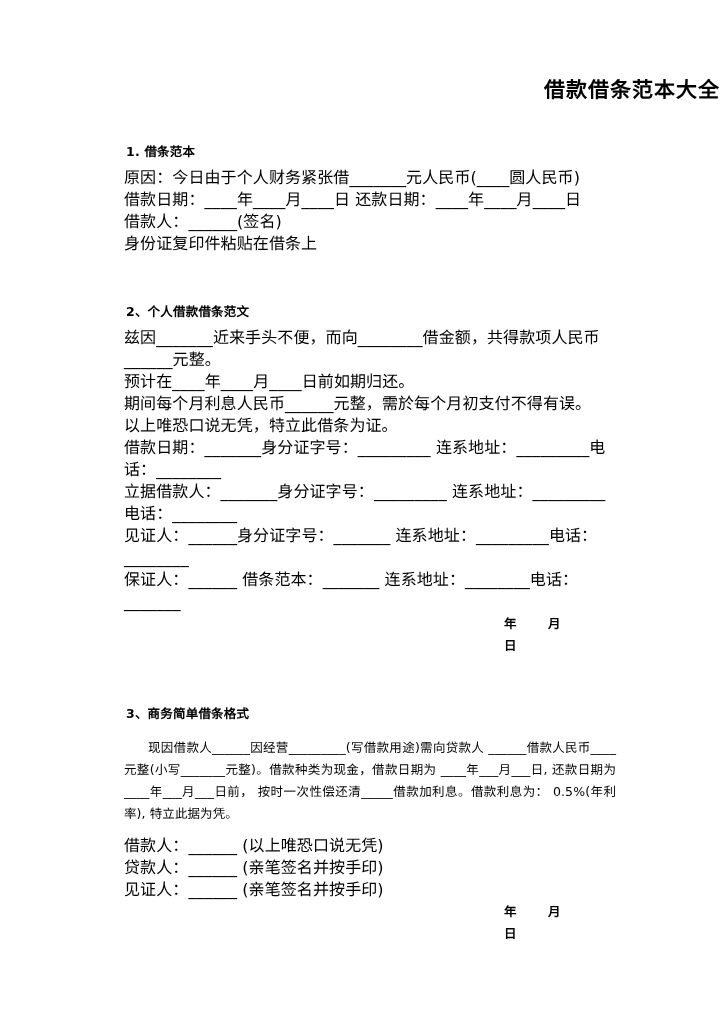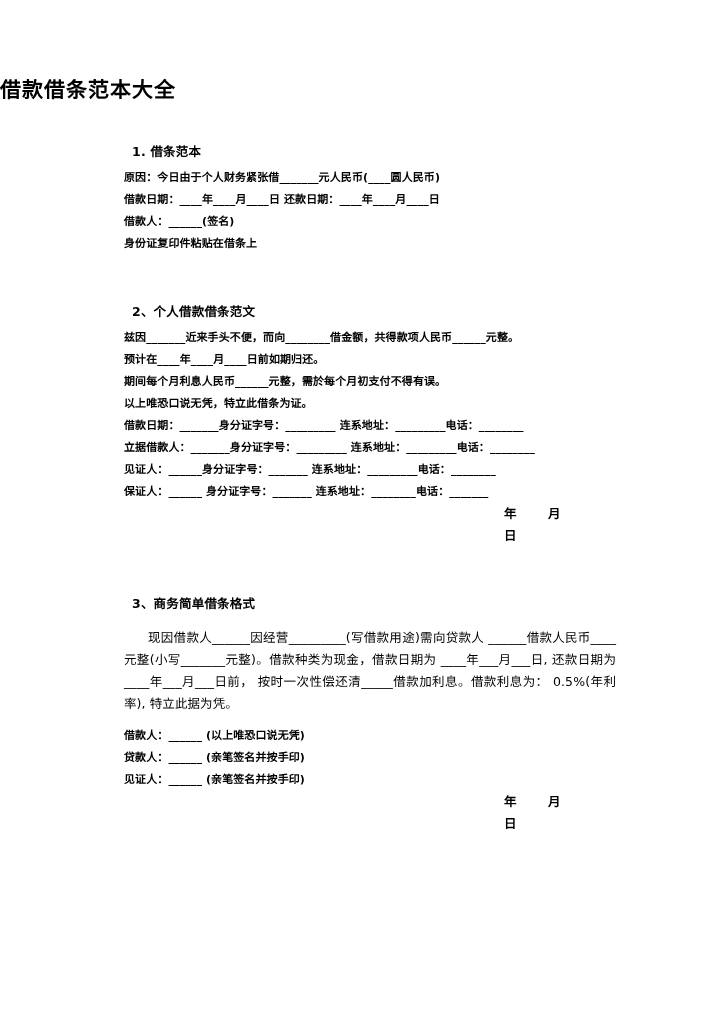--- a/index.html
+++ b/index.html
@@ -21,21 +21,21 @@
     inset: 0;
     background: #ffffff;
   }
 
   
   .doc-title {
     position: absolute;
     top: 78px;
     left: 0;
     width: 720px;
-    text-align: left;
+    text-align: right;
     font-size: 21px;
     font-weight: bold;
     letter-spacing: 1px;
     line-height: 1.2;
   }
 
   
   .body-area {
     position: absolute;
     top: 143px;
@@ -44,31 +44,30 @@
   }
 
   .section {
     margin-bottom: 0;
   }
 
   .sec-heading {
     font-size: 12.5px;
     font-weight: bold;
     line-height: 1.5;
-    margin-left: 8px;
+    margin-left: 2px;
     margin-bottom: 5px;
     letter-spacing: 0.2px;
   }
 
   .line {
-    font-size: 11px;
+    font-size: 16px;
     line-height: 22px;
     white-space: pre-wrap;
     letter-spacing: 0.1px;
-    font-weight: bold;
   }
 
   .para {
     font-size: 12.5px;
     line-height: 22px;
     text-align: justify;
     letter-spacing: 0.1px;
   }
   .para-indent {
     text-indent: 24px;
@@ -114,21 +113,21 @@
 
     <div class="section" id="section-2">
       <div class="sec-heading">2、个人借款借条范文</div>
       <div class="line">兹因_______近来手头不便，而向________借金额，共得款项人民币______元整。</div>
       <div class="line">预计在____年____月____日前如期归还。</div>
       <div class="line">期间每个月利息人民币______元整，需於每个月初支付不得有误。</div>
       <div class="line">以上唯恐口说无凭，特立此借条为证。</div>
       <div class="line">借款日期：_______身分证字号：_________ 连系地址：_________电话：________</div>
       <div class="line">立据借款人：_______身分证字号：_________ 连系地址：_________电话：________</div>
       <div class="line">见证人：______身分证字号：_______ 连系地址：_________电话：________</div>
-      <div class="line">保证人：______ 身分证字号：_______ 连系地址：________电话：_______</div>
+      <div class="line">保证人：______ 借条范本：_______ 连系地址：________电话：_______</div>
       <div class="date-line">
         <span class="dseg">年</span><span class="dseg">月</span><span class="dseg">日</span>
       </div>
     </div>
 
     <div class="spacer-lg"></div>
 
     <div class="section" id="section-3">
       <div class="sec-heading">3、商务简单借条格式</div>
       <div class="para para-indent">现因借款人______因经营_________(写借款用途)需向贷款人 ______借款人民币____元整(小写_______元整)。借款种类为现金，借款日期为 ____年___月___日, 还款日期为____年___月___日前， 按时一次性偿还清_____借款加利息。借款利息为： 0.5%(年利率), 特立此据为凭。</div>

